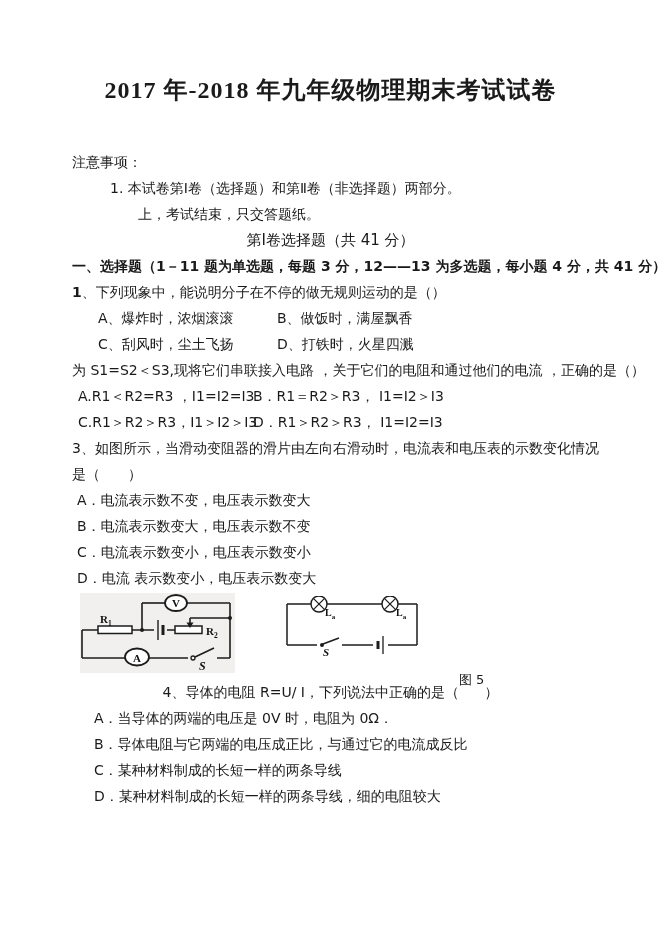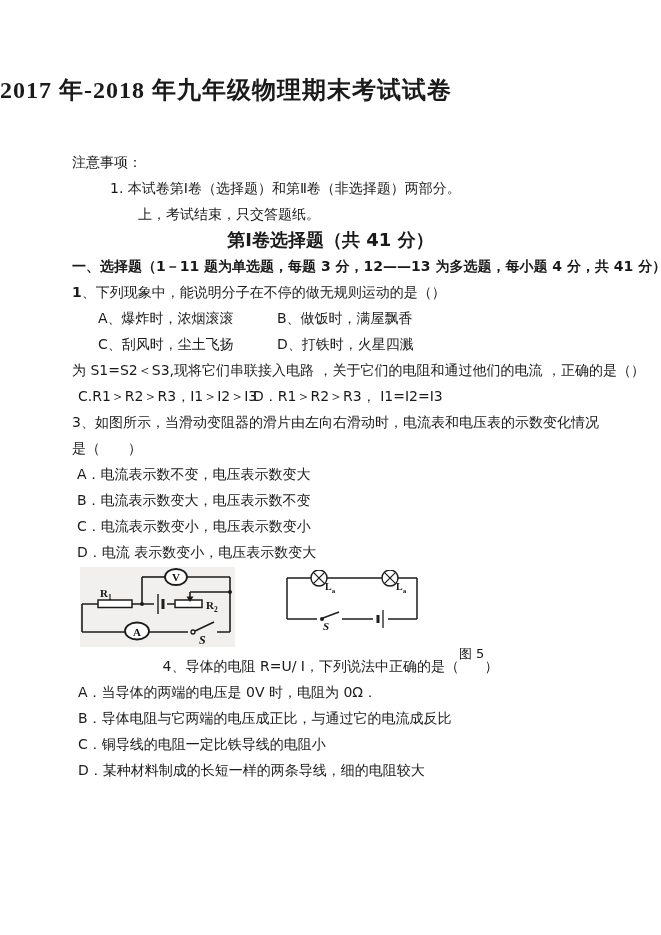--- a/index.html
+++ b/index.html
@@ -6,49 +6,49 @@
   body {
     width: 661px; height: 935px;
     background: #ffffff;
     color: #1a1a1a;
     font-family: "DejaVu Sans", sans-serif;
     overflow: hidden;
     position: relative;
   }
   .page-title {
     margin: 73px 0 0 0;
-    text-align: left;
+    text-align: center;
     font-family: "Liberation Serif", "DejaVu Serif", serif;
     font-weight: bold;
     font-size: 24px;
     line-height: 34px;
     letter-spacing: 1px;
   }
   .content { padding: 0 72px; }
   .line {
     height: 26px; line-height: 26px;
     font-size: 14px;
     white-space: nowrap;
   }
   .notice-head { margin-top: 42px; }
   .indent1 { padding-left: 38px; }
   .indent2 { padding-left: 66px; }
   .section-heading {
     text-align: center;
-    font-weight: bold;
-    font-size: 18px;
+    font-weight: normal;
+    font-size: 15px;
   }
   .bold { font-weight: bold; }
   .qnum-bold { font-weight: bold; }
   .optrow-q1 { padding-left: 26px; }
   .optrow-q1 .cell-a { display: inline-block; width: 179px; }
   .optrow-q2 { padding-left: 6px; }
   .optrow-q2 .cell-a { display: inline-block; width: 175px; }
   .opt-single { padding-left: 5px; }
-  .opt-single-q4 { padding-left: 6px; }
+  .opt-single-q4 { padding-left: 6px; margin-left: 16px; }
   .figure-row {
     position: relative;
     height: 84px;
   }
   .circuit-left {
     position: absolute; left: 8px; top: 2px;
     background: #f1f0ee;
   }
   .circuit-right {
     position: absolute; left: 213px; top: 5px;
@@ -81,20 +81,21 @@
   <div class="line indent2">上，考试结束，只交答题纸。</div>
 
   <div class="line section-heading">第Ⅰ卷选择题（共 41 分）</div>
   <div class="line bold">一、选择题（1－11 题为单选题，每题 3 分，12——13 为多选题，每小题 4 分，共 41 分）</div>
 
   <div class="line"><span class="qnum-bold">1</span><span>、下列现象中，能说明分子在不停的做无规则运动的是（）</span></div>
   <div class="line optrow-q1"><span class="cell-a">A、爆炸时，浓烟滚滚</span><span>B、做饭时，满屋飘香</span></div>
   <div class="line optrow-q1"><span class="cell-a">C、刮风时，尘土飞扬</span><span>D、打铁时，火星四溅</span></div>
 
   <div class="line">为 S1=S2＜S3,现将它们串联接入电路 ，关于它们的电阻和通过他们的电流 ，正确的是（）</div>
+  <div class="line optrow-q2"><span class="cell-a">A.R1＜R2=R3 ，I1=I2=I3</span><span>B．R1＝R2＞R3，  I1=I2＞I3</span></div>
   <div class="line optrow-q2"><span class="cell-a">C.R1＞R2＞R3，I1＞I2＞I3</span><span>D．R1＞R2＞R3，   I1=I2=I3</span></div>
 
   <div class="line">3、如图所示，当滑动变阻器的滑片由左向右滑动时，电流表和电压表的示数变化情况</div>
   <div class="line">是（　　）</div>
   <div class="line opt-single">A．电流表示数不变，电压表示数变大</div>
   <div class="line opt-single">B．电流表示数变大，电压表示数不变</div>
   <div class="line opt-single">C．电流表示数变小，电压表示数变小</div>
   <div class="line opt-single">D．电流 表示数变小，电压表示数变大</div>
 
   <div class="figure-row">
@@ -178,16 +179,16 @@
         <rect x="88" y="40" width="15" height="19" fill="#fff" stroke="none"></rect>
         <line x1="93" y1="45" x2="93" y2="53" stroke="#1c1c1c" stroke-width="3"></line>
         <line x1="98" y1="40" x2="98" y2="58" stroke="#1c1c1c" stroke-width="1.3"></line>
       </g>
     </svg>
   </div>
 
   <div class="line q4-stem"><span>4、导体的电阻 R=U/ I，下列说法中正确的是（</span><span class="fig-caption">图 5</span><span>）</span></div>
   <div class="line opt-single-q4">A．当导体的两端的电压是 0V 时，电阻为 0Ω．</div>
   <div class="line opt-single-q4">B．导体电阻与它两端的电压成正比，与通过它的电流成反比</div>
-  <div class="line opt-single-q4">C．铜导线的电阻一定比铁导线的电阻小</div>
+  <div class="line opt-single-q4">C．某种材料制成的长短一样的两条导线</div>
   <div class="line opt-single-q4">D．某种材料制成的长短一样的两条导线，细的电阻较大</div>
 
 </div>
 
 </body></html>

